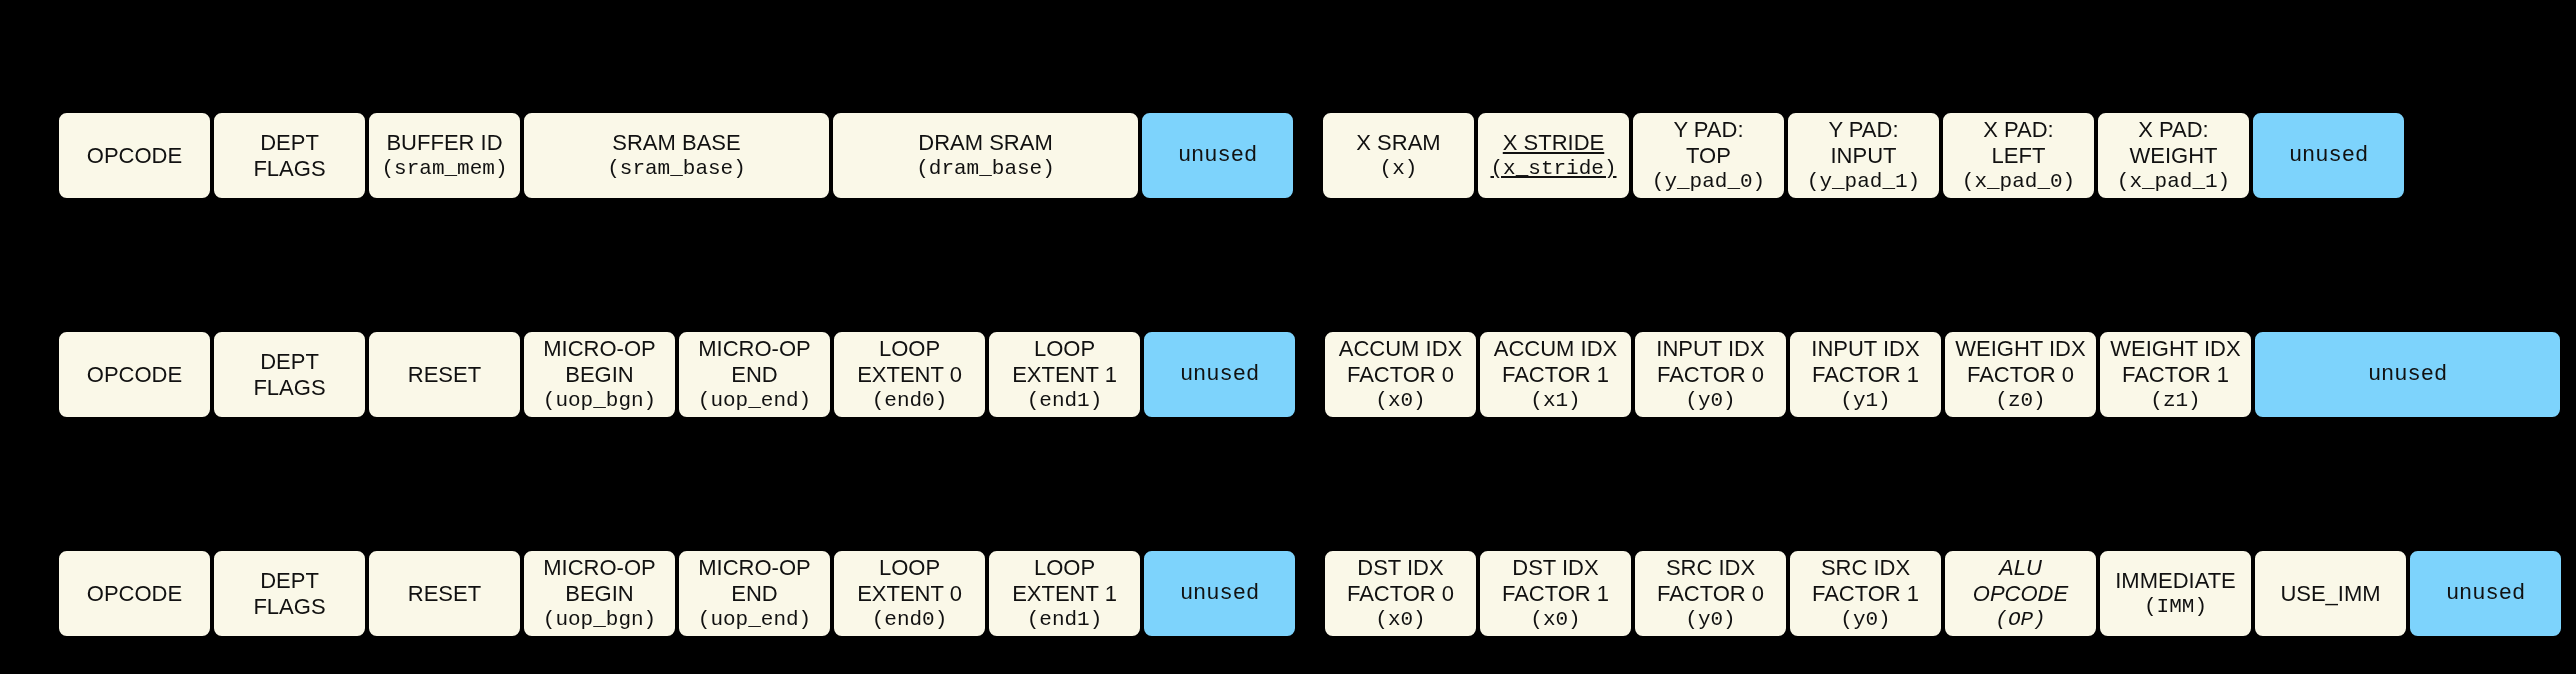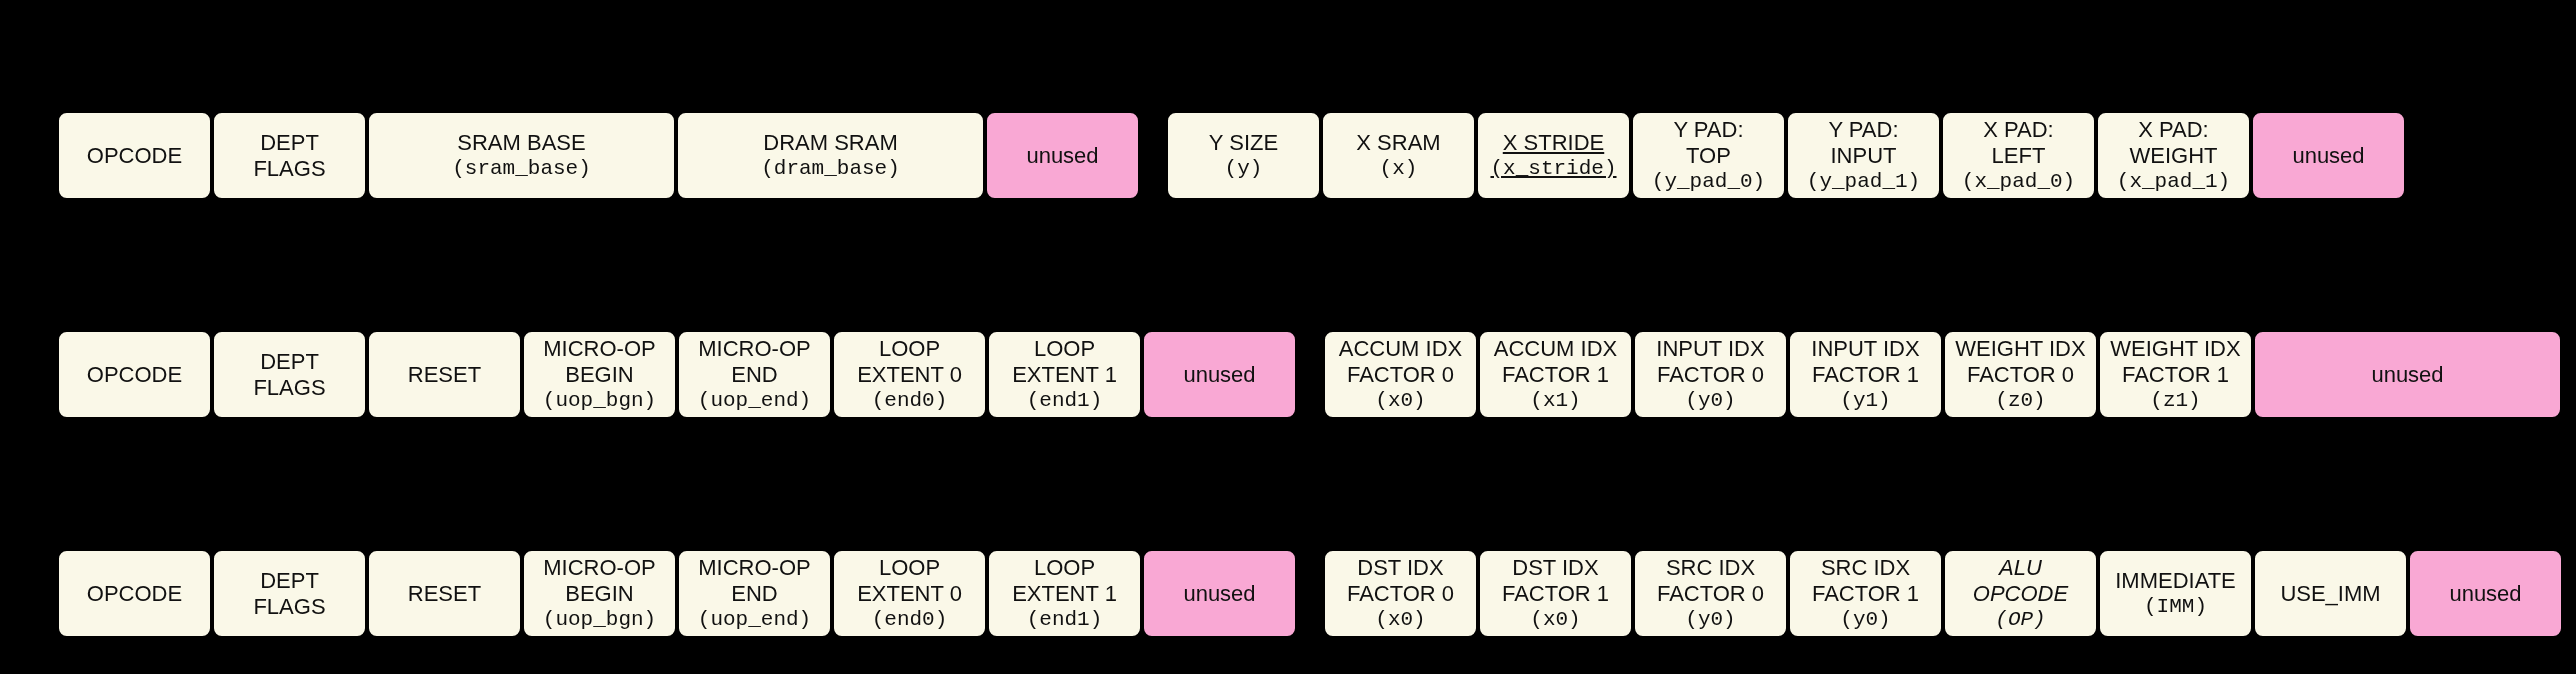--- a/index.html
+++ b/index.html
@@ -33,21 +33,21 @@
     height: 100%;
     display: flex;
     flex-direction: column;
     align-items: center;
     justify-content: center;
     text-align: center;
     color: #111111;
     overflow: hidden;
   }
   .box.field { background: #faf8e8; }
-  .box.unused { background: #f9a8d4; }
+  .box.unused { background: #7dd3fc; font-family: Liberation Mono, monospace; }
   .box .line {
     font-size: 22px;
     line-height: 26px;
     white-space: nowrap;
   }
   .box .sub {
     font-family: "Liberation Mono", monospace;
     font-size: 21px;
     line-height: 25px;
     white-space: nowrap;
@@ -59,37 +59,37 @@
 <div id="diagram">
     <div class="row">
       <div class="group">
         <div class="box field" style="width: 155px;">
           <div class="line">OPCODE</div>
         </div>
         <div class="box field" style="width: 155px;">
           <div class="line">DEPT</div>
           <div class="line">FLAGS</div>
         </div>
+        <div class="box field" style="width: 155px;">
+          <div class="line">BUFFER ID</div>
+          <div class="sub">(sram_mem)</div>
+        </div>
         <div class="box field" style="width: 309px;">
           <div class="line">SRAM BASE</div>
           <div class="sub">(sram_base)</div>
         </div>
         <div class="box field" style="width: 309px;">
           <div class="line">DRAM SRAM</div>
           <div class="sub">(dram_base)</div>
         </div>
         <div class="box unused" style="width: 155px;">
           <div class="line">unused</div>
         </div>
       </div>
       <div class="group">
-        <div class="box field" style="width: 155px;">
-          <div class="line">Y SIZE</div>
-          <div class="sub">(y)</div>
-        </div>
         <div class="box field" style="width: 155px;">
           <div class="line">X SRAM</div>
           <div class="sub">(x)</div>
         </div>
         <div class="box field" style="width: 155px; text-decoration: underline;">
           <div class="line">X STRIDE</div>
           <div class="sub">(x_stride)</div>
         </div>
         <div class="box field" style="width: 155px;">
           <div class="line">Y PAD:</div>

